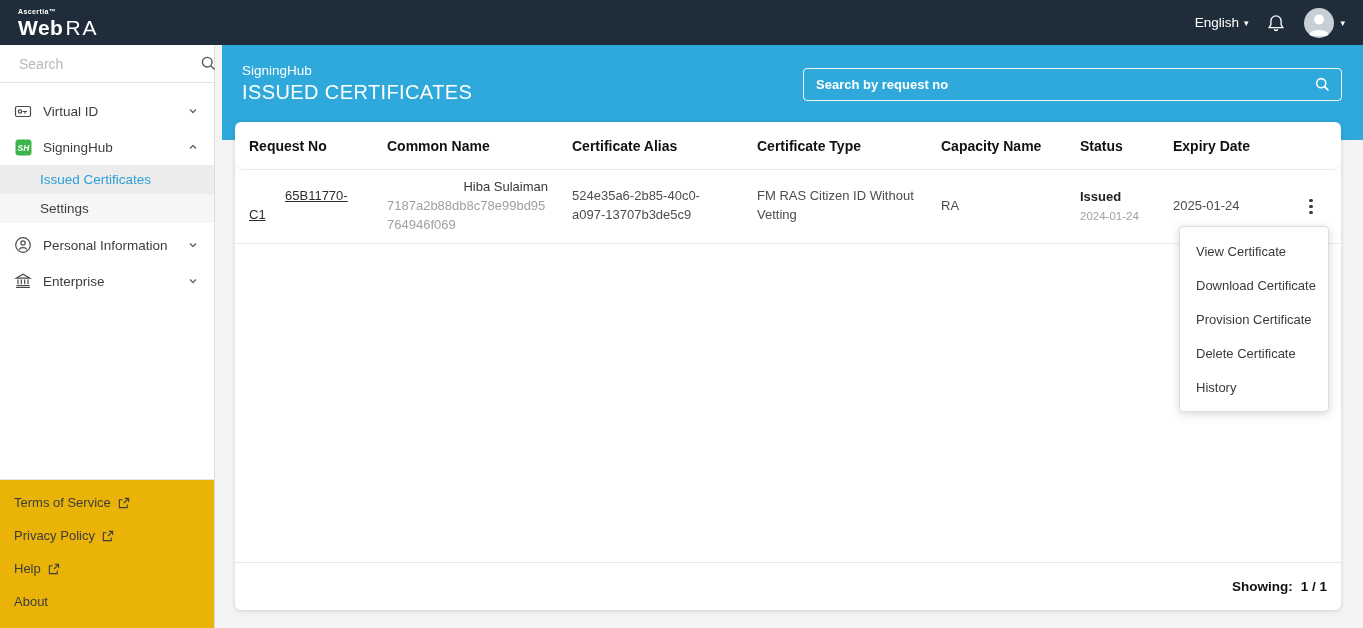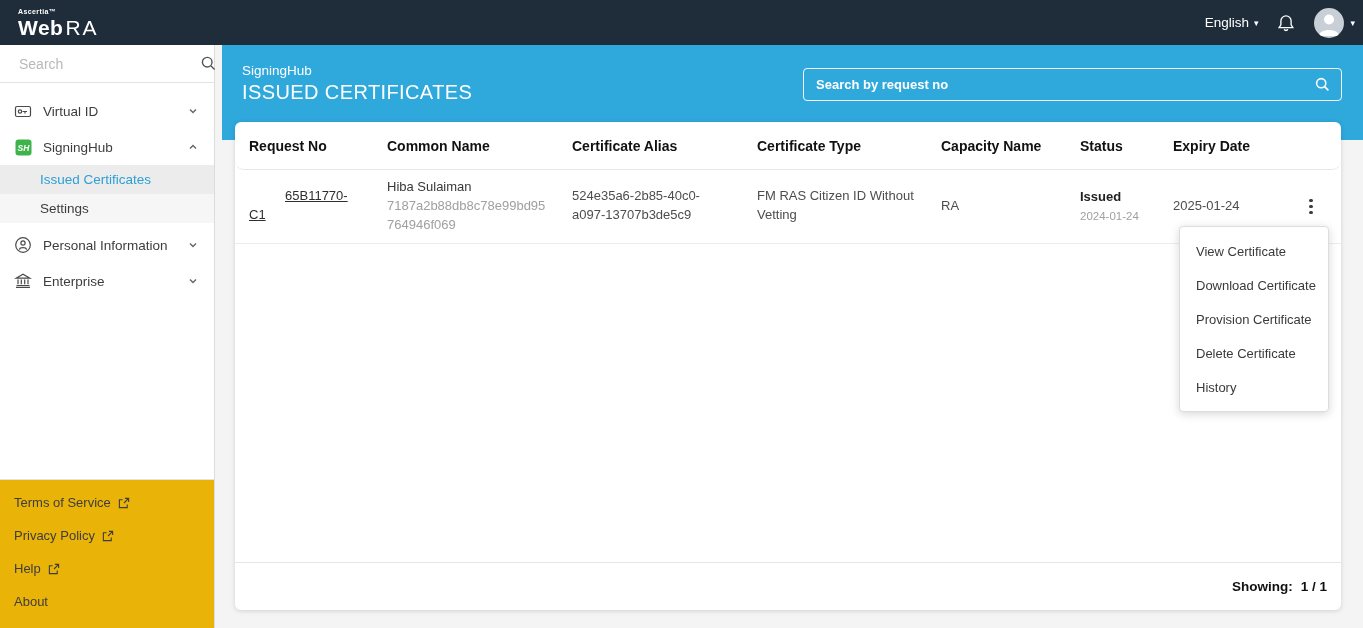--- a/index.html
+++ b/index.html
@@ -7,21 +7,21 @@
               font-family:"Liberation Sans", sans-serif; background:#f4f4f4; }
 
   
   .navbar { position:absolute; left:0; top:0; width:1363px; height:45px;
             background:#1f2c3a; display:flex; align-items:center; z-index:10; }
   .brand { margin-left:18px; color:#fff; line-height:1; cursor:default; }
   .brand-small { display:block; font-size:7px; letter-spacing:.4px; margin-bottom:2px; font-weight:700; }
   .brand-main { font-size:21px; letter-spacing:.5px; }
   .brand-main .b { font-weight:700; }
   .brand-main .l { font-weight:300; margin-left:2px; letter-spacing:2px; }
-  .nav-right { margin-left:auto; display:flex; align-items:center; gap:18px; padding-right:8px; }
+  .nav-right { margin-left:auto; display:flex; align-items:center; gap:18px; padding-right:18px; }
   .lang { color:#fff; font-size:13.5px; display:flex; align-items:center; gap:5px; cursor:pointer; }
   .caret { font-size:9px; color:#fff; }
   .bell { display:flex; align-items:center; cursor:pointer; }
   .avatar-wrap { display:flex; align-items:center; gap:6px; cursor:pointer; }
   .avatar { width:30px; height:30px; border-radius:50%; background:#c9cfd6; overflow:hidden; display:block; }
 
   
   .sidebar { position:absolute; left:0; top:45px; width:215px; height:583px;
              background:#fff; border-right:1px solid #dcdcdc; z-index:5; }
   .side-search { height:38px; display:flex; align-items:center; padding:0 19px;
@@ -60,21 +60,21 @@
   
   .card { position:absolute; left:19px; right:22px; top:77px; bottom:18px;
           background:#fff; border-radius:6px; box-shadow:0 1px 5px rgba(0,0,0,.14);
           display:flex; flex-direction:column; z-index:2; }
   .tgrid { display:grid; grid-template-columns:138px 185px 185px 184px 139px 93px 122px 1fr; }
   .thead { border-bottom:1px solid #e6e6e6;border-radius:9px; }
   .th { padding:16px 10px 15px 14px; font-size:14px; font-weight:700; color:#111; }
   .trow { border-bottom:1px solid #ececec; min-height:68px; align-items:center; }
   .td { padding:8px 10px 8px 14px; font-size:13px; color:#4d4d4d; line-height:1.45; }
   .req-link { color:#2e2e2e; text-decoration:underline; cursor:pointer; font-size:13px;margin-left:36px; }
-  .cn-main { color:#383838; }
+  .cn-main { color:#383838;text-align:right; }
   .cn-sub { color:#a0a0a0; word-break:break-all; }
   .status-main { font-weight:700; color:#222; }
   .status-sub { color:#a0a0a0; font-size:11.5px; margin-top:2px; }
   .kebab { width:28px; height:28px; display:flex; flex-direction:column; gap:2.5px;
            align-items:center; justify-content:center; cursor:pointer; margin:0 auto; }
   .kebab i { width:3.5px; height:3.5px; border-radius:50%; background:#3c3c3c; }
   .card-body { flex:1; }
   .card-footer { border-top:1px solid #e6e6e6; height:48px; display:flex;
                  align-items:center; justify-content:flex-end; padding-right:14px;
                  font-size:13.5px; color:#111; }

